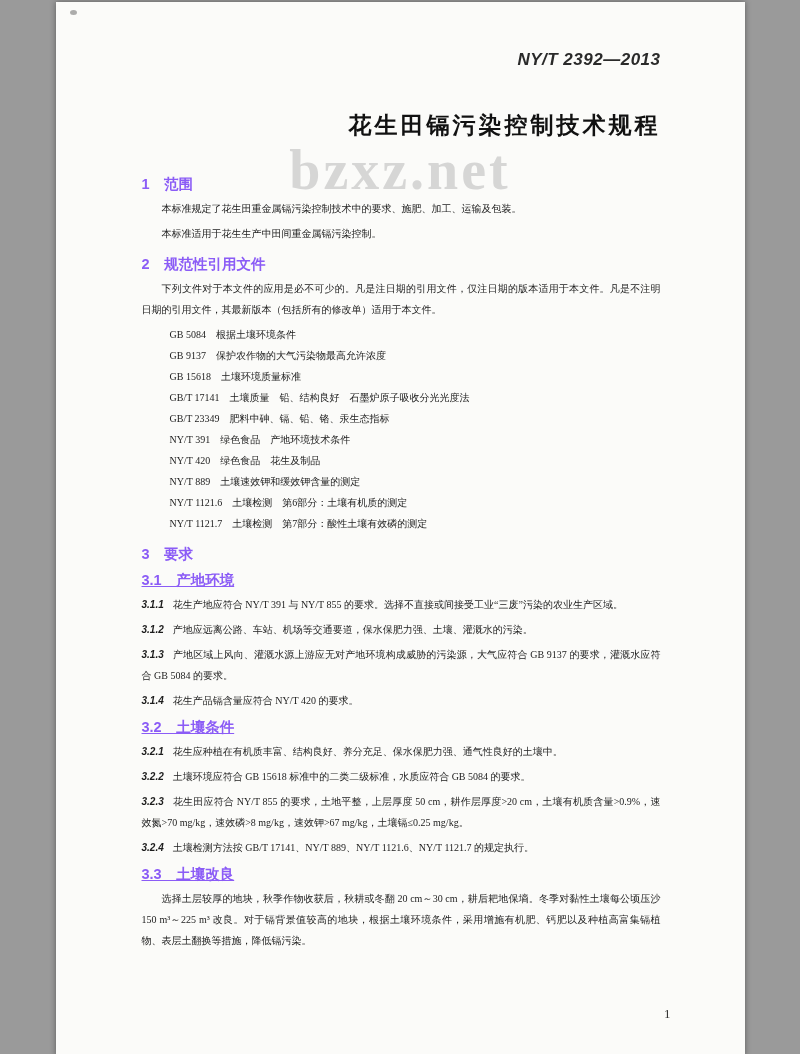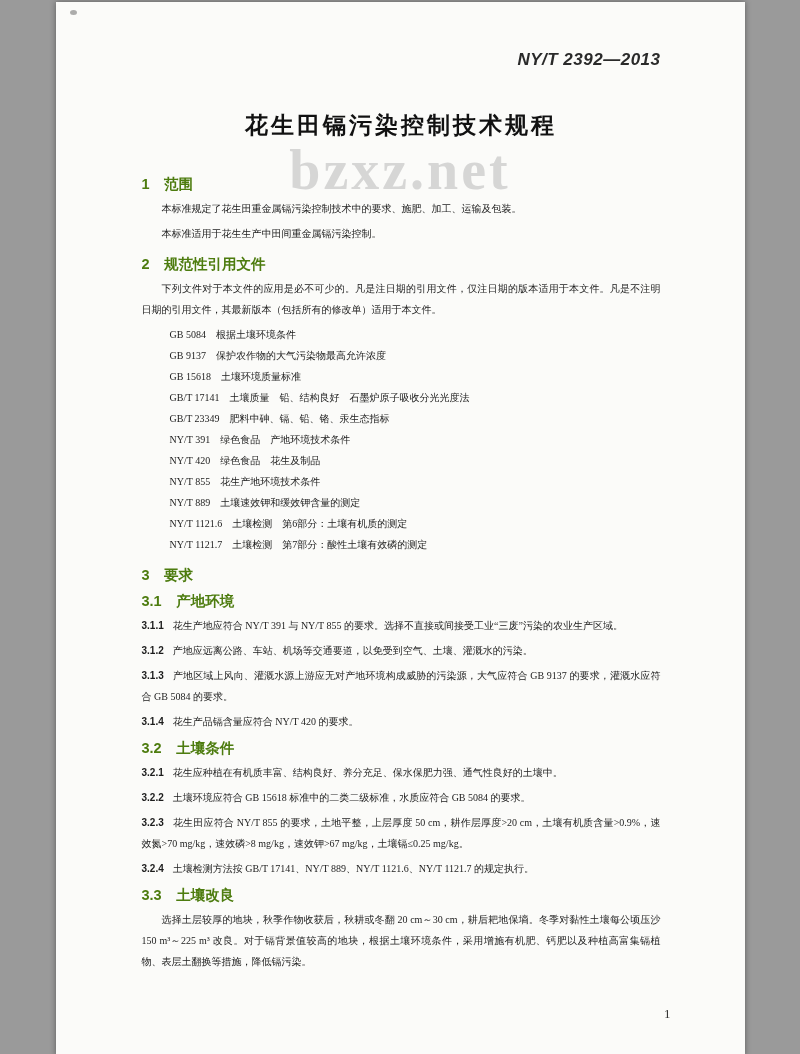--- a/index.html
+++ b/index.html
@@ -32,39 +32,39 @@
     color:#b9b9b9; opacity:.55;
     z-index:0; white-space:nowrap;
     pointer-events:none;
   }
   .content {
     position:relative; z-index:1;
     padding:108px 84px 0 86px;
   }
   .doc-title {
     margin:0 0 34px 0;
-    text-align:center;
+    text-align:right;
     font-family:"Liberation Sans", sans-serif;
     font-weight:bold; font-size:23px; letter-spacing:3px;
     color:#111;
   }
   .h {
     margin:11px 0 4px 0;
     font-family:"Liberation Sans", sans-serif;
-    font-weight:bold; font-size:14.5px; color:#4d7c0f;
+    font-weight:bold; font-size:14.5px; color:#8b5cf6;
   }
-  .h.sub { margin-top:7px; }
+  .h.sub { margin-top:7px;text-decoration:underline; }
   p { margin:0 0 4px 0; font-size:10px; line-height:21px; text-align:justify; }
   p.indent { text-indent:2em; }
   .refs { margin:2px 0 2px 28px; }
   .refs p { margin:0; line-height:21px; }
   .ref-code { margin-right:1em; }
   .clause-num {
     font-family:"Liberation Sans", sans-serif;
-    font-weight:bold; margin-right:.9em;
+    font-weight:bold; margin-right:.9em;font-style:italic;
   }
   .pageno {
     position:absolute; bottom:34px; right:74px;
     font-size:13px; color:#333;
   }
 </style>
 </head>
 <body>
 
 <div class="page">
@@ -87,31 +87,30 @@
     <p class="indent">下列文件对于本文件的应用是必不可少的。凡是注日期的引用文件，仅注日期的版本适用于本文件。凡是不注明日期的引用文件，其最新版本（包括所有的修改单）适用于本文件。</p>
 
     <div class="refs">
       <p><span class="ref-code">GB 5084</span><span>根据土壤环境条件</span></p>
       <p><span class="ref-code">GB 9137</span><span>保护农作物的大气污染物最高允许浓度</span></p>
       <p><span class="ref-code">GB 15618</span><span>土壤环境质量标准</span></p>
       <p><span class="ref-code">GB/T 17141</span><span>土壤质量　铅、结构良好　石墨炉原子吸收分光光度法</span></p>
       <p><span class="ref-code">GB/T 23349</span><span>肥料中砷、镉、铅、铬、汞生态指标</span></p>
       <p><span class="ref-code">NY/T 391</span><span>绿色食品　产地环境技术条件</span></p>
       <p><span class="ref-code">NY/T 420</span><span>绿色食品　花生及制品</span></p>
-      <p><span class="ref-code">NY/T 855</span><span>花生产地环境技术条件</span></p>
       <p><span class="ref-code">NY/T 889</span><span>土壤速效钾和缓效钾含量的测定</span></p>
       <p><span class="ref-code">NY/T 1121.6</span><span>土壤检测　第6部分：土壤有机质的测定</span></p>
       <p><span class="ref-code">NY/T 1121.7</span><span>土壤检测　第7部分：酸性土壤有效磷的测定</span></p>
     </div>
 
     <h2 class="h">3　要求</h2>
 
     <h3 class="h sub">3.1　产地环境</h3>
     <p><span class="clause-num">3.1.1</span><span>花生产地应符合 NY/T 391 与 NY/T 855 的要求。选择不直接或间接受工业“三废”污染的农业生产区域。</span></p>
-    <p><span class="clause-num">3.1.2</span><span>产地应远离公路、车站、机场等交通要道，以免受到空气、土壤、灌溉水的污染。</span></p>
+    <p><span class="clause-num">3.1.2</span><span>产地应远离公路、车站、机场等交通要道，保水保肥力强、土壤、灌溉水的污染。</span></p>
     <p><span class="clause-num">3.1.3</span><span>产地区域上风向、灌溉水源上游应无对产地环境构成威胁的污染源，大气应符合 GB 9137 的要求，灌溉水应符合 GB 5084 的要求。</span></p>
     <p><span class="clause-num">3.1.4</span><span>花生产品镉含量应符合 NY/T 420 的要求。</span></p>
 
     <h3 class="h sub">3.2　土壤条件</h3>
     <p><span class="clause-num">3.2.1</span><span>花生应种植在有机质丰富、结构良好、养分充足、保水保肥力强、通气性良好的土壤中。</span></p>
     <p><span class="clause-num">3.2.2</span><span>土壤环境应符合 GB 15618 标准中的二类二级标准，水质应符合 GB 5084 的要求。</span></p>
     <p><span class="clause-num">3.2.3</span><span>花生田应符合 NY/T 855 的要求，土地平整，上层厚度 50 cm，耕作层厚度&gt;20 cm，土壤有机质含量&gt;0.9%，速效氮&gt;70 mg/kg，速效磷&gt;8 mg/kg，速效钾&gt;67 mg/kg，土壤镉≤0.25 mg/kg。</span></p>
     <p><span class="clause-num">3.2.4</span><span>土壤检测方法按 GB/T 17141、NY/T 889、NY/T 1121.6、NY/T 1121.7 的规定执行。</span></p>
 
     <h3 class="h sub">3.3　土壤改良</h3>

